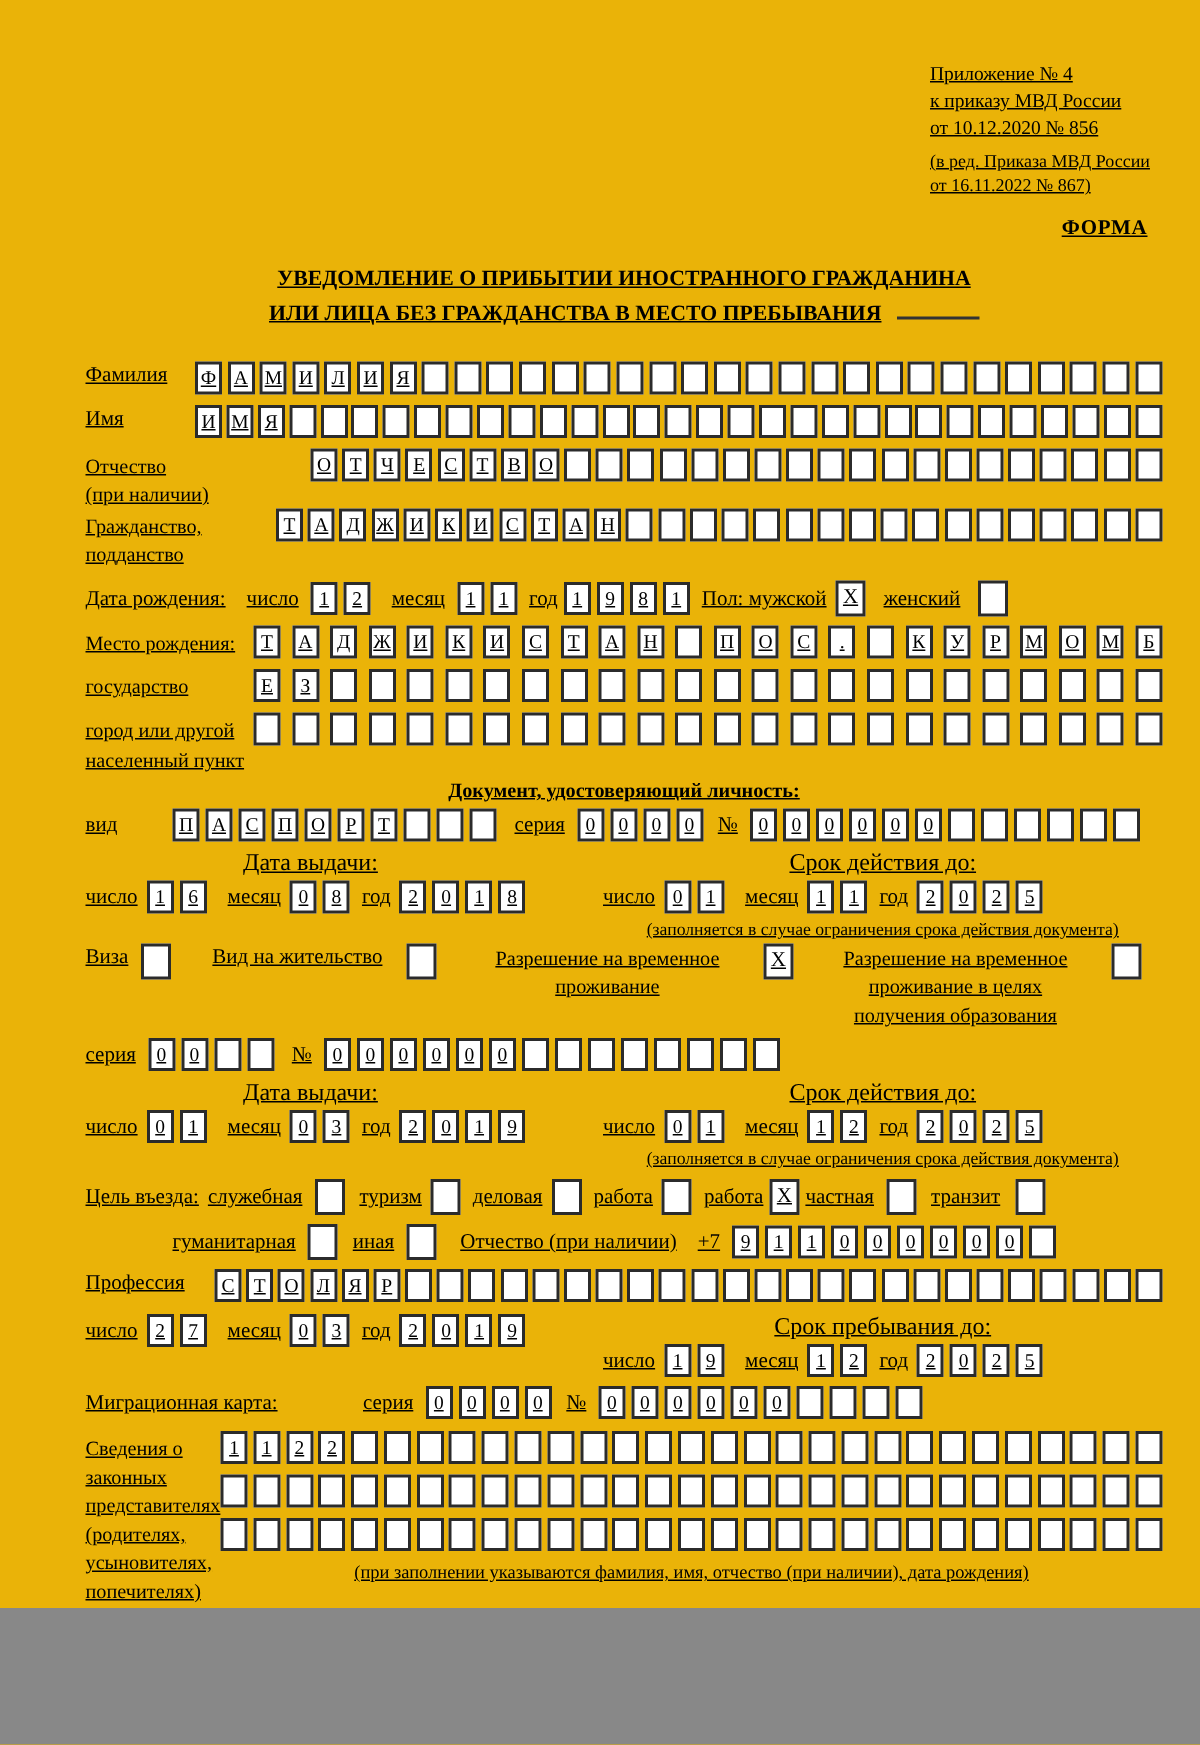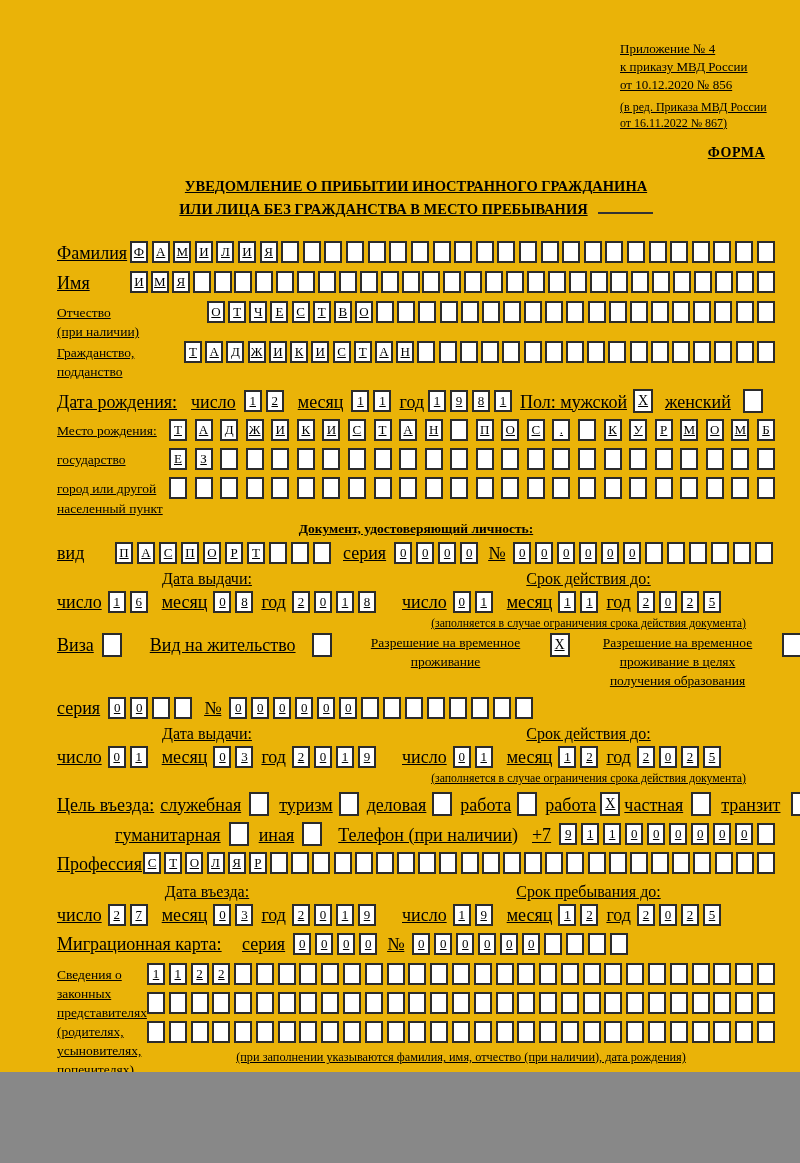--- a/index.html
+++ b/index.html
@@ -11,21 +11,21 @@
   
   .hdr { margin-left:563px; line-height:18px; font-size:13px; }
   .hdr-sub { margin-top:5px; font-size:12px; line-height:16px; }
   .forma { text-align:right; padding-right:10px; margin-top:14px; font-weight:bold; font-size:14px; letter-spacing:.5px; }
   .title { margin-top:14px; text-align:center; font-weight:bold; font-size:14.5px; line-height:23px; }
   .uline { display:inline-block; width:55px; border-bottom:2px solid #333; margin-left:10px; }
   .sec { margin-top:22px; font-weight:bold; font-size:13.6px; }
   
   .frow { display:flex; align-items:flex-start; white-space:nowrap; }
   .ai-c { align-items:center; }
-  .lbl { font-size:18px; padding-top:2px; flex-shrink:0; }
+  .lbl { font-size:14px; padding-top:2px; flex-shrink:0; }
   .lbl2 { line-height:19px; flex-shrink:0; padding-top:2px; }
   .cells { display:flex; gap:4px; flex-shrink:0; }
   .cells.spread { flex:1; justify-content:space-between; gap:0; }
   .cell {
     width:18px; height:22px; border:2px solid #2b2b2b; box-sizing:border-box; background:#fff;
     display:flex; align-items:center; justify-content:center; font-size:13px; flex-shrink:0;
   }
   .cbx .cell { width:20px; height:24px; font-size:14px; }
   .rows { flex:1; min-width:0; }
   .rows .cells { margin-bottom:7px; }
@@ -559,21 +559,21 @@
 
   <div class="frow mt6 ai-c" style="margin-left:58px">
     <span class="lbl">гуманитарная</span>
     <div class="cells cbx ml8">
         <span class="cell"></span>
       </div>
     <span class="lbl ml10">иная</span>
     <div class="cells cbx ml8">
         <span class="cell"></span>
       </div>
-    <span class="lbl ml16">Телефон (при наличии)</span>
+    <span class="lbl ml16">Отчество (при наличии)</span>
     <span class="lbl ml14">+7</span>
     <div class="cells ml8">
         <span class="cell">9</span>
         <span class="cell">1</span>
         <span class="cell">1</span>
         <span class="cell">0</span>
         <span class="cell">0</span>
         <span class="cell">0</span>
         <span class="cell">0</span>
         <span class="cell">0</span>
@@ -613,21 +613,20 @@
         <span class="cell"></span>
         <span class="cell"></span>
         <span class="cell"></span>
         <span class="cell"></span>
         <span class="cell"></span>
       </div>
   </div>
 
   <div class="dates mt8">
     <div class="dcol left">
-      <div class="dhdr">Дата въезда:</div>
       <div class="dline">
         <span class="lbl">число</span>
         <div class="cells">
             <span class="cell">2</span>
             <span class="cell">7</span>
           </div>
         <span class="lbl ml14">месяц</span>
         <div class="cells">
             <span class="cell">0</span>
             <span class="cell">3</span>

